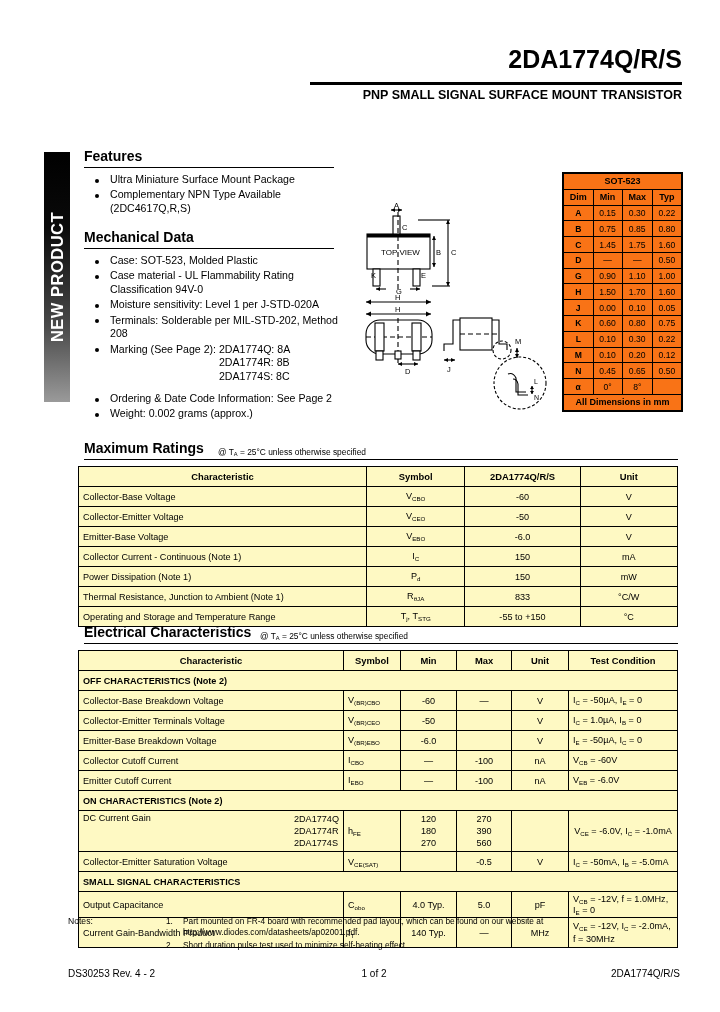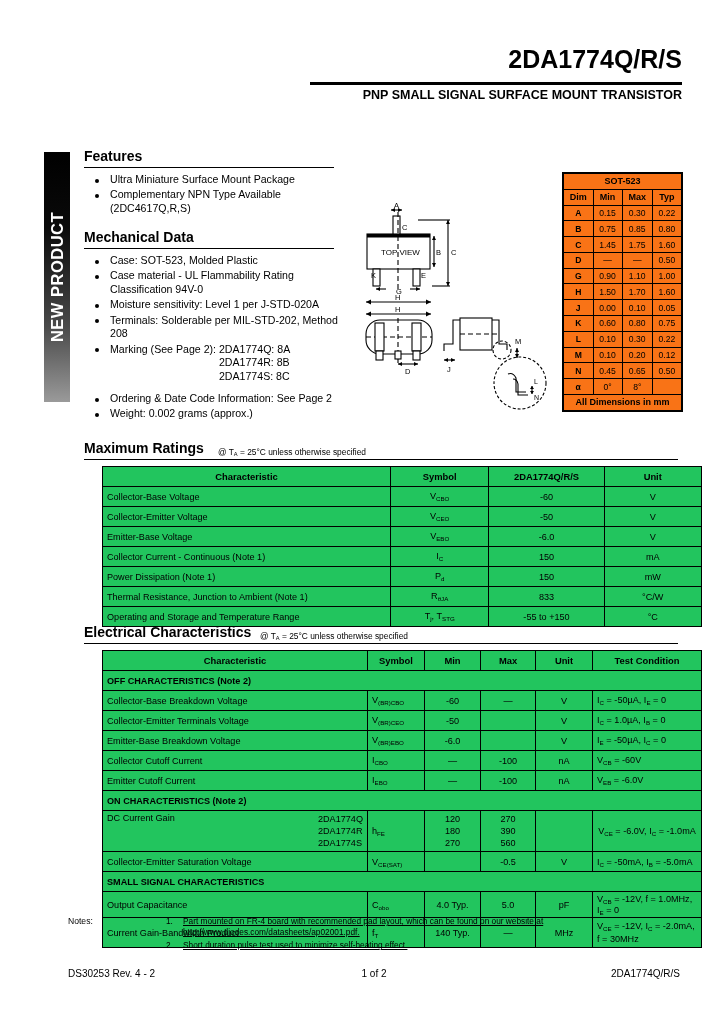--- a/index.html
+++ b/index.html
@@ -56,39 +56,39 @@
   .dimtbl .hd{font-weight:bold;font-size:9px;}
   .dimtbl .dimcol{font-weight:bold;}
   .dimtbl .foot{font-weight:bold;font-size:9px;}
   .dimtbl .thick{border-top:1.6px solid #000;}
 
   
   .pkg{position:absolute;left:360px;top:168px;width:200px;height:265px;}
 
   
   .dtbl{position:absolute;border-collapse:collapse;
-        font-size:9.1px;background:#22c55e;margin-left:24px;}
+        font-size:9.1px;background:#fef9c3;}
   .dtbl td,.dtbl th{border:0.9px solid #000;padding:2px 4px;
         font-weight:normal;height:15px;}
   .dtbl .hdr-cell{font-weight:bold;text-align:center;font-size:9.4px;}
   .dtbl .ctr{text-align:center;}
   .dtbl .lft{text-align:left;}
   .dtbl .grp{font-weight:bold;font-size:9.1px;text-align:left;}
   .mr{left:78px;top:466px;width:600px;}
   .ec{left:78px;top:650px;width:600px;}
   .nodiv-l{border-left:none;}
   .nodiv-r{border-right:none;}
 
   .gain-part{float:right;text-align:left;line-height:1.33;}
   .gain-left{float:left;}
   .mline{line-height:1.33;}
 
   
   .notes{position:absolute;left:68px;top:916px;width:610px;font-size:8.3px;
-         line-height:1.28;text-decoration:underline;}
+         line-height:1.28;}
   .notes .nlbl{position:absolute;left:0;top:0;font-size:8.6px;}
   .notes .nbody{margin-left:98px;}
   .notes .nitem{position:relative;padding-left:17px;margin-bottom:3px;}
   .notes .nnum{position:absolute;left:0;top:0;}
   .footer{position:absolute;left:68px;top:968px;width:612px;font-size:10px;}
   .footer .fl{position:absolute;left:0;top:0;}
   .footer .fc{position:absolute;left:0;top:0;width:612px;text-align:center;}
   .footer .fr{position:absolute;right:0;top:0;}
 </style>
 </head>

